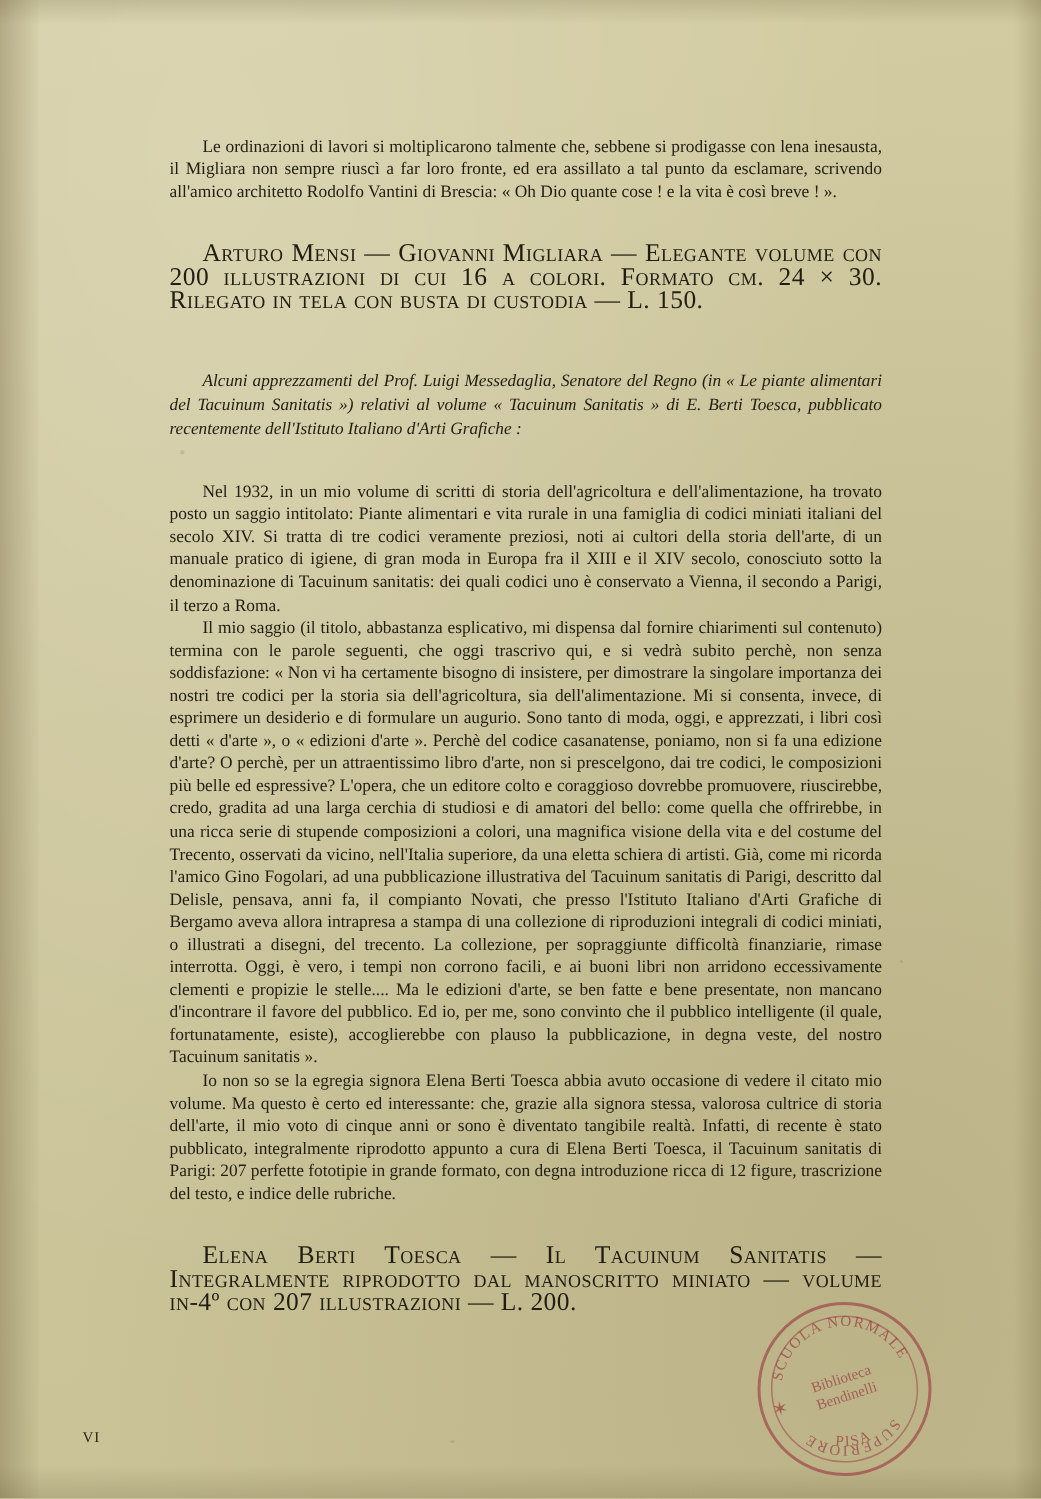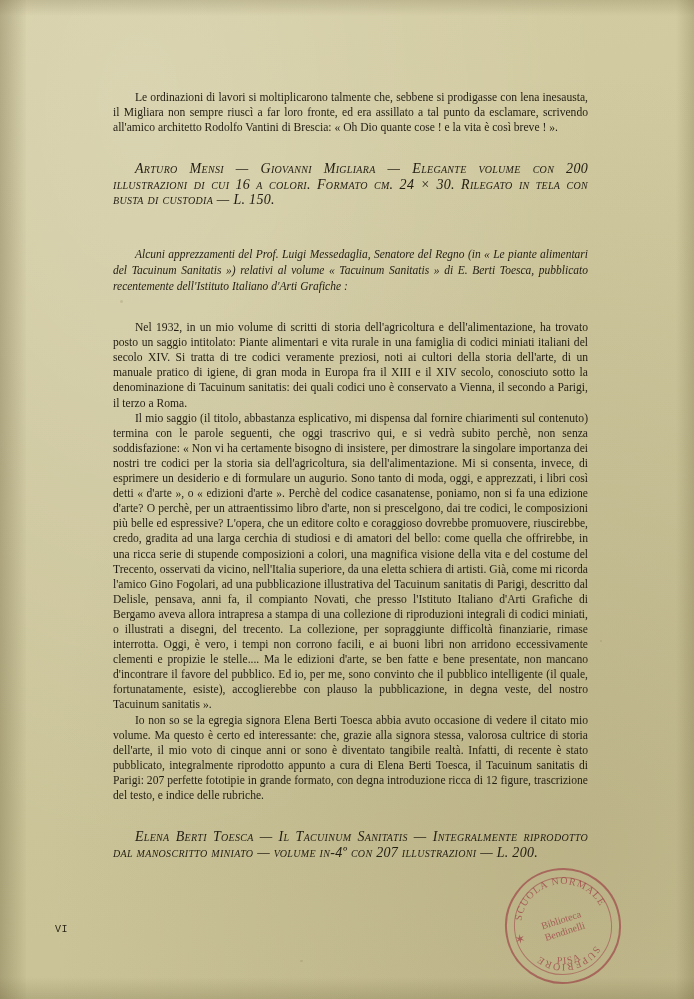--- a/index.html
+++ b/index.html
@@ -71,44 +71,42 @@
   }
   p.ind { text-indent: 22px; }
   .gap-md { height: 26px; }
   .gap-lg { height: 38px; }
 
   .smallcaps {
     font-variant: small-caps;
     letter-spacing: 0.3px;
   }
   .entry {
-    font-size: 14px;
+    font-size: 17px;
     line-height: 15.4px;
     text-align: justify;
-    font-style: italic;
   }
   .entry .lead { padding-left: 22px; }
 
   .preface {
     font-style: italic;
     font-size: 11.5px;
     line-height: 16.2px;
     text-align: justify;
   }
   .preface .first { padding-left: 22px; }
 
   .folio {
     position: absolute;
     left: 55px;
-    top: 924px;
+    top: 953px;
     font-size: 10px;
     font-variant: small-caps;
     letter-spacing: 0.6px;
     color: #2a2415;
-    font-family: Liberation Mono, monospace;
   }
 
   
   .stamp {
     position: absolute;
     left: 505px;
     top: 868px;
     width: 116px;
     height: 116px;
     transform: rotate(-10deg);

